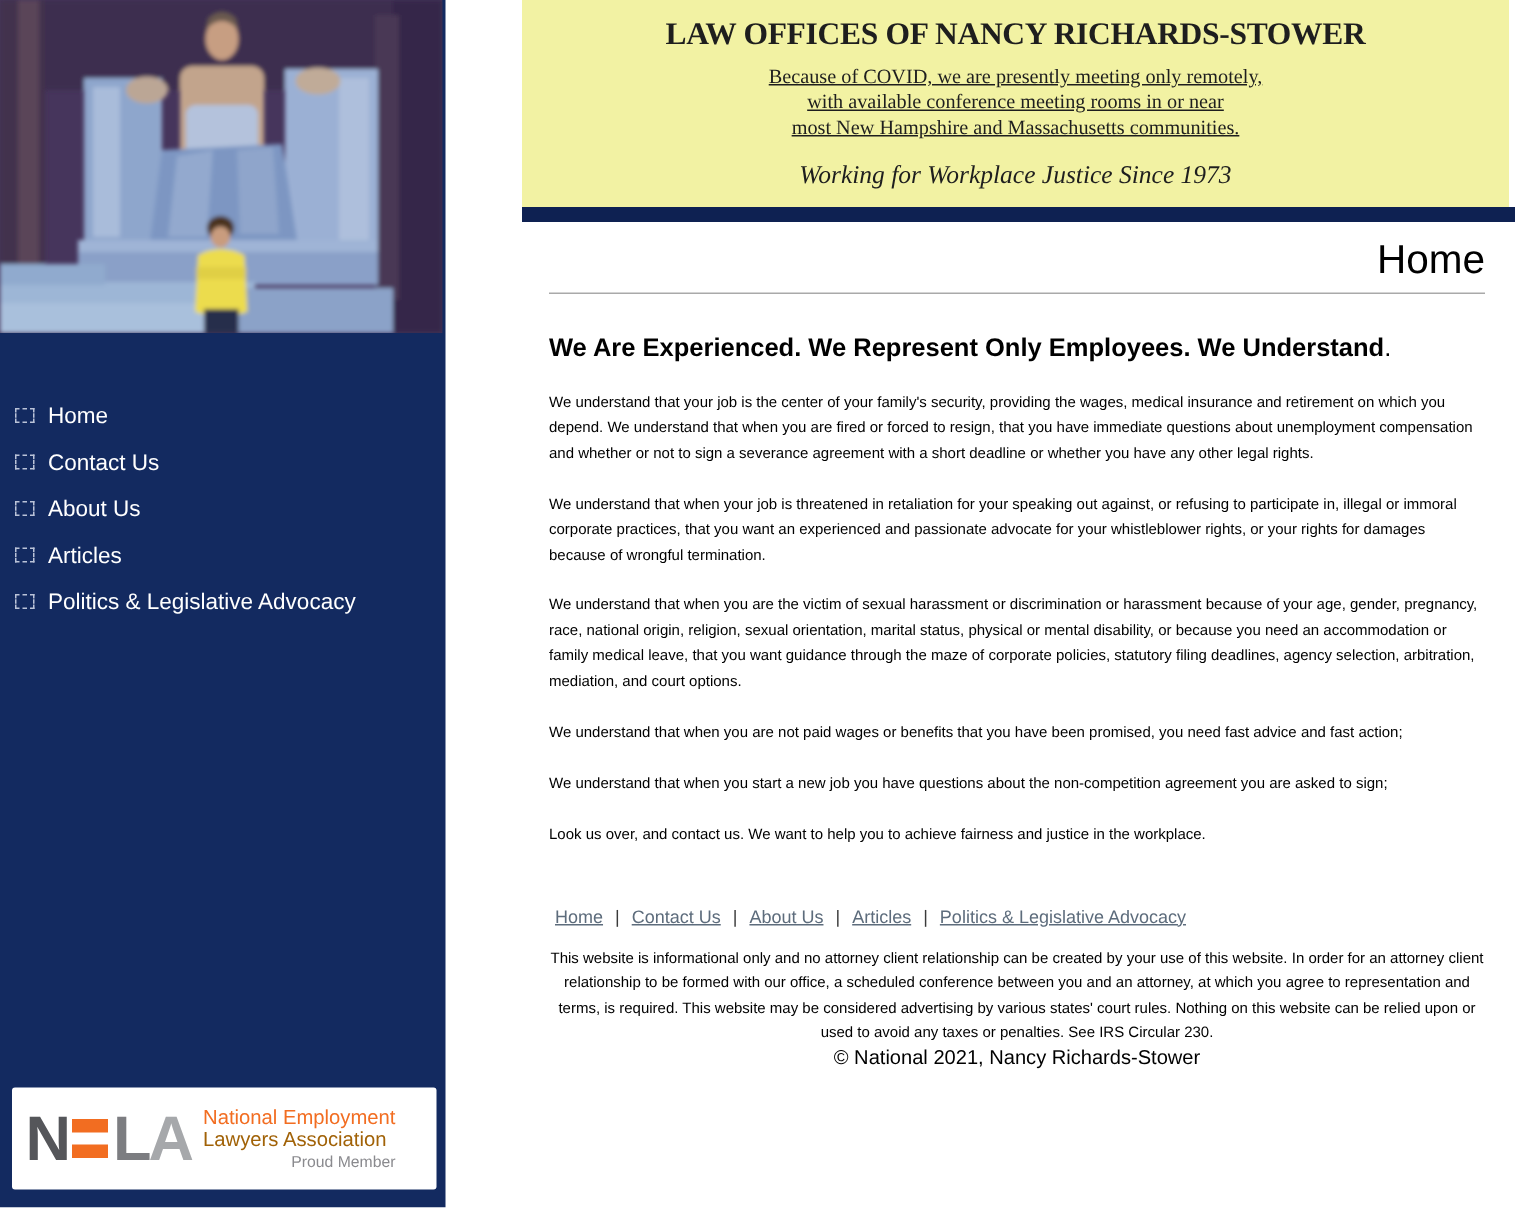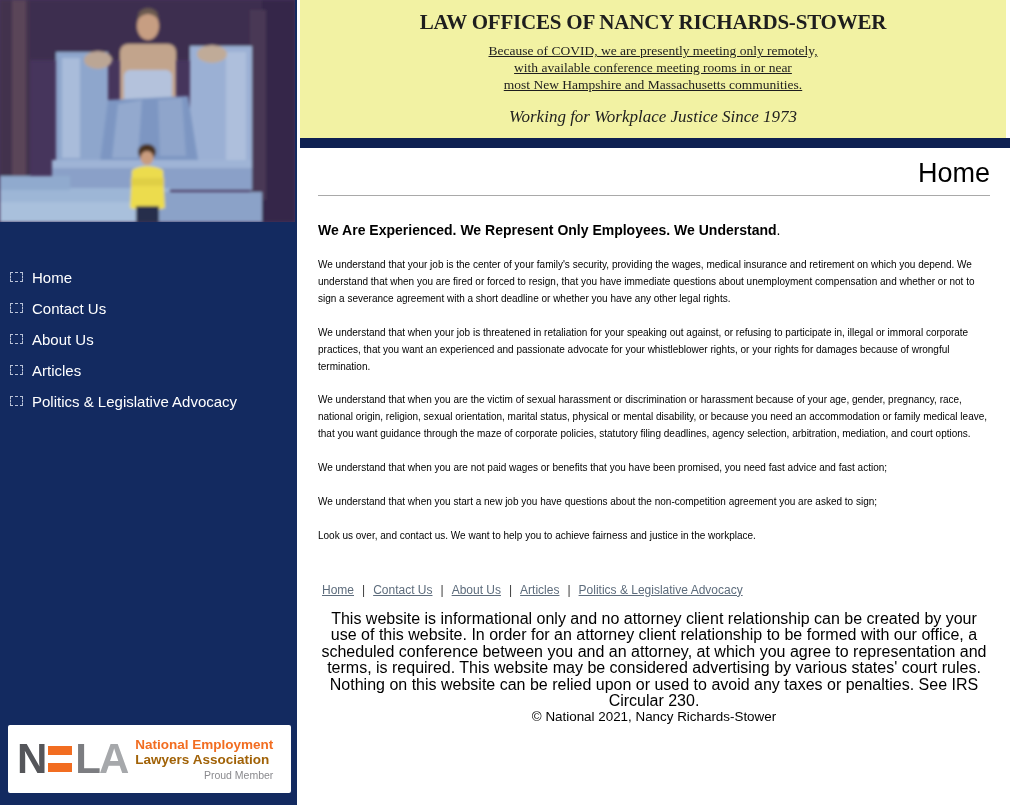--- a/index.html
+++ b/index.html
@@ -22,46 +22,46 @@
               padding:0 9px; }
   .nela-letters { display:flex; align-items:center; font-weight:bold; font-size:42px;
                   line-height:42px; letter-spacing:-2px; }
   .nela-n { color:#55565a; }
   .nela-e { display:flex; flex-direction:column; justify-content:center; gap:8px;
             width:24px; height:34px; margin:0 3px; }
   .nela-e .bar { height:9px; width:100%; }
   .nela-l { color:#7c7d81; }
   .nela-a { color:#a6a8ab; }
   .nela-text { margin-left:8px; }
-  .nela-line { font-weight:bold; font-size:13.5px; line-height:15px; }
+  .nela-line { font-weight:normal; font-size:13.5px; line-height:15px; }
   .nela-member { font-size:10.5px; color:#8a8a8e; text-align:right; margin-top:2px; }
 
   
-  .main { flex:1; display:flex; flex-direction:column; background:#fff; padding-left:3px; }
+  .main { flex:1; display:flex; flex-direction:column; background:#fff; padding-left:3px;margin-left:48px; }
   .header-band { height:138px; margin-right:4px; text-align:center; padding-top:10px;
                  color:#1e1e1e; }
   .site-title { font-family:"Liberation Serif", serif; font-size:21px; font-weight:bold;
                 letter-spacing:-0.2px; margin:0 0 7px; }
   .subtitle-line { font-family:"Liberation Serif", serif; font-size:13.5px; line-height:17px;text-decoration:underline; }
   .tagline { font-family:"Liberation Serif", serif; font-style:italic; font-size:17px;
              margin-top:14px; }
   .navy-bar { height:10px; }
 
   .content { flex:1; padding:0 20px 0 18px; }
   .page-title { text-align:right; font-size:27px; margin:10px 0 6px; font-weight:normal; }
   .rule { border:none; border-top:1px solid #a9a9a9; margin:0; }
-  .intro { margin-top:26px; font-size:14px; }
+  .intro { margin-top:26px; font-size:17px; }
   .intro b { font-weight:bold; }
   .paras p { font-size:10px; line-height:16.9px; margin:17px 0 0; }
   .paras p:first-child { margin-top:19px; }
 
   .footer-links { margin-top:38px; text-align:left; font-size:12px; }
   .footer-links a { color:#5d6c7c; text-decoration:underline; margin:0 4px; cursor:pointer; }
   .footer-links .sep { color:#3a3a3a; margin:0 4px; }
-  .disclaimer { margin-top:14px; font-size:16px; line-height:16.4px; text-align:center; }
+  .disclaimer { margin-top:14px; font-size:10px; line-height:16.4px; text-align:center; }
   .copyright { font-size:13.4px; line-height:16.4px; text-align:center; }
 </style>
 </head>
 <body>
 
 <div class="page">
 
   <div class="sidebar" style="background: rgb(19, 42, 96);">
 
     <span class="photo-wrap">

